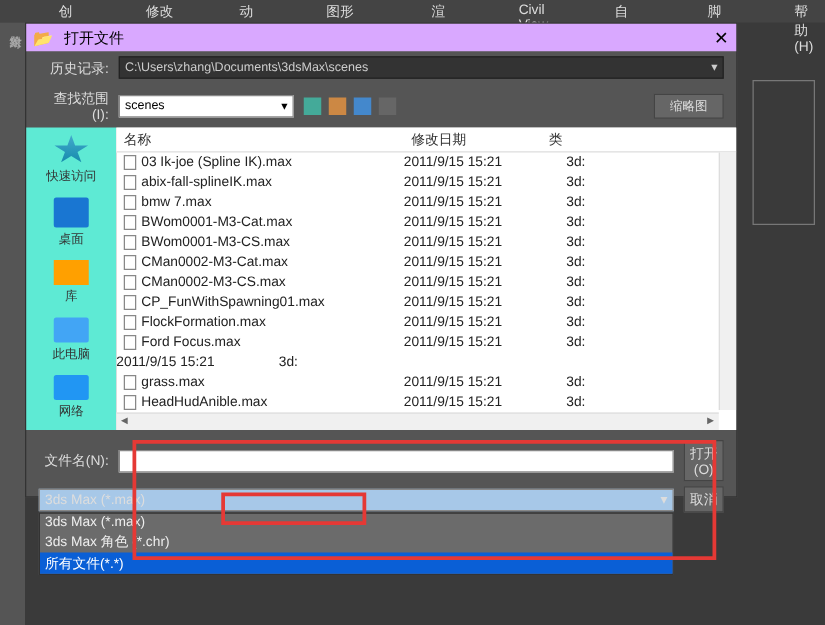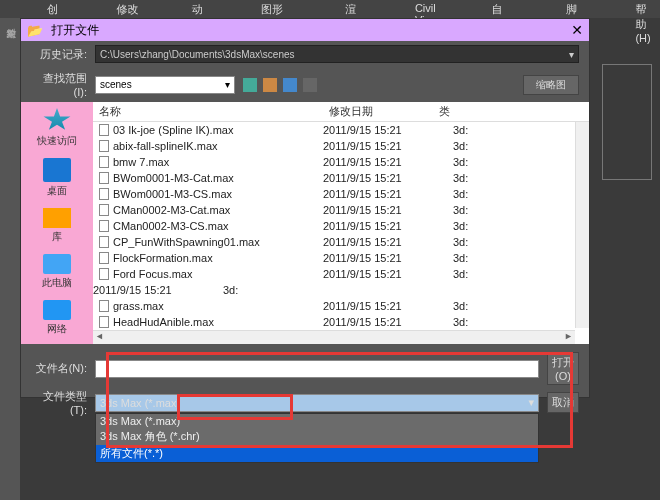--- a/index.html
+++ b/index.html
@@ -14,21 +14,21 @@
     .title-bar .close { color: #000; font-size: 14px; cursor: pointer; }
     .row { display: flex; align-items: center; padding: 4px 10px; gap: 8px; font-size: 11px; color: #ddd; }
     .row label { width: 56px; text-align: right; }
     .history-dd { flex: 1; background: #333; border: 1px solid #222; height: 18px; color: #ccc; font-size: 10px; padding: 1px 4px; display: flex; align-items: center; justify-content: space-between; }
     .folder-dd { width: 140px; background: #fff; border: 1px solid #888; height: 18px; color: #000; font-size: 10px; padding: 1px 4px; display: flex; align-items: center; justify-content: space-between; }
     .toolbar-icons { display: flex; gap: 6px; }
     .toolbar-icons span { width: 14px; height: 14px; display: inline-block; }
     .tbi1 { background: #4a9; } .tbi2 { background: #c84; } .tbi3 { background: #48c; } .tbi4 { background: #666; }
     .thumb-btn { background: #666; border: 1px solid #444; color: #ddd; font-size: 10px; padding: 2px 12px; margin-left: auto; }
     .body-area { display: flex; height: 242px; }
-    .sidebar { width: 72px; background: #f9a8d4; display: flex; flex-direction: column; align-items: center; padding: 6px 0; gap: 10px; }
+    .sidebar { width: 72px; background: #5eead4; display: flex; flex-direction: column; align-items: center; padding: 6px 0; gap: 10px; }
     .side-item { display: flex; flex-direction: column; align-items: center; gap: 2px; font-size: 10px; color: #333; cursor: pointer; }
     .side-icon { width: 28px; height: 24px; }
     .ic-quick { background: linear-gradient(#4ac,#18a); clip-path: polygon(50% 0,61% 35%,98% 35%,68% 57%,79% 91%,50% 70%,21% 91%,32% 57%,2% 35%,39% 35%); }
     .ic-desktop { background: #1976d2; border-radius: 2px; }
     .ic-lib { background: #ffa000; height: 20px; }
     .ic-pc { background: #42a5f5; border-radius: 2px; height: 20px; }
     .ic-net { background: #2196f3; border-radius: 2px; height: 20px; }
     .file-list { flex: 1; background: #fff; overflow: hidden; font-size: 11px; position: relative; }
     .fl-header { display: flex; background: #fff; border-bottom: 1px solid #ddd; height: 20px; align-items: center; color: #333; }
     .fl-header .col { padding: 2px 6px; }
@@ -234,21 +234,20 @@
       <div class="scroll-h"></div>
     </div>
   </div>
   <div class="footer">
     <div class="f-row">
       <label>文件名(N):</label>
       <div class="f-input"></div>
       <div class="f-btn">打开(O)</div>
     </div>
     <div class="f-row">
-      <label>文件类型(T):</label>
       <div class="f-combo">
         <span>3ds Max (*.max)</span>
           <span>▾</span>
         <div class="dropdown-list">
           <div class="dd-item">3ds Max (*.max)</div>
           <div class="dd-item">3ds Max 角色 (*.chr)</div>
           <div class="dd-item highlight">所有文件(*.*)</div>
         </div>
       </div>
       <div class="f-btn">取消</div>

